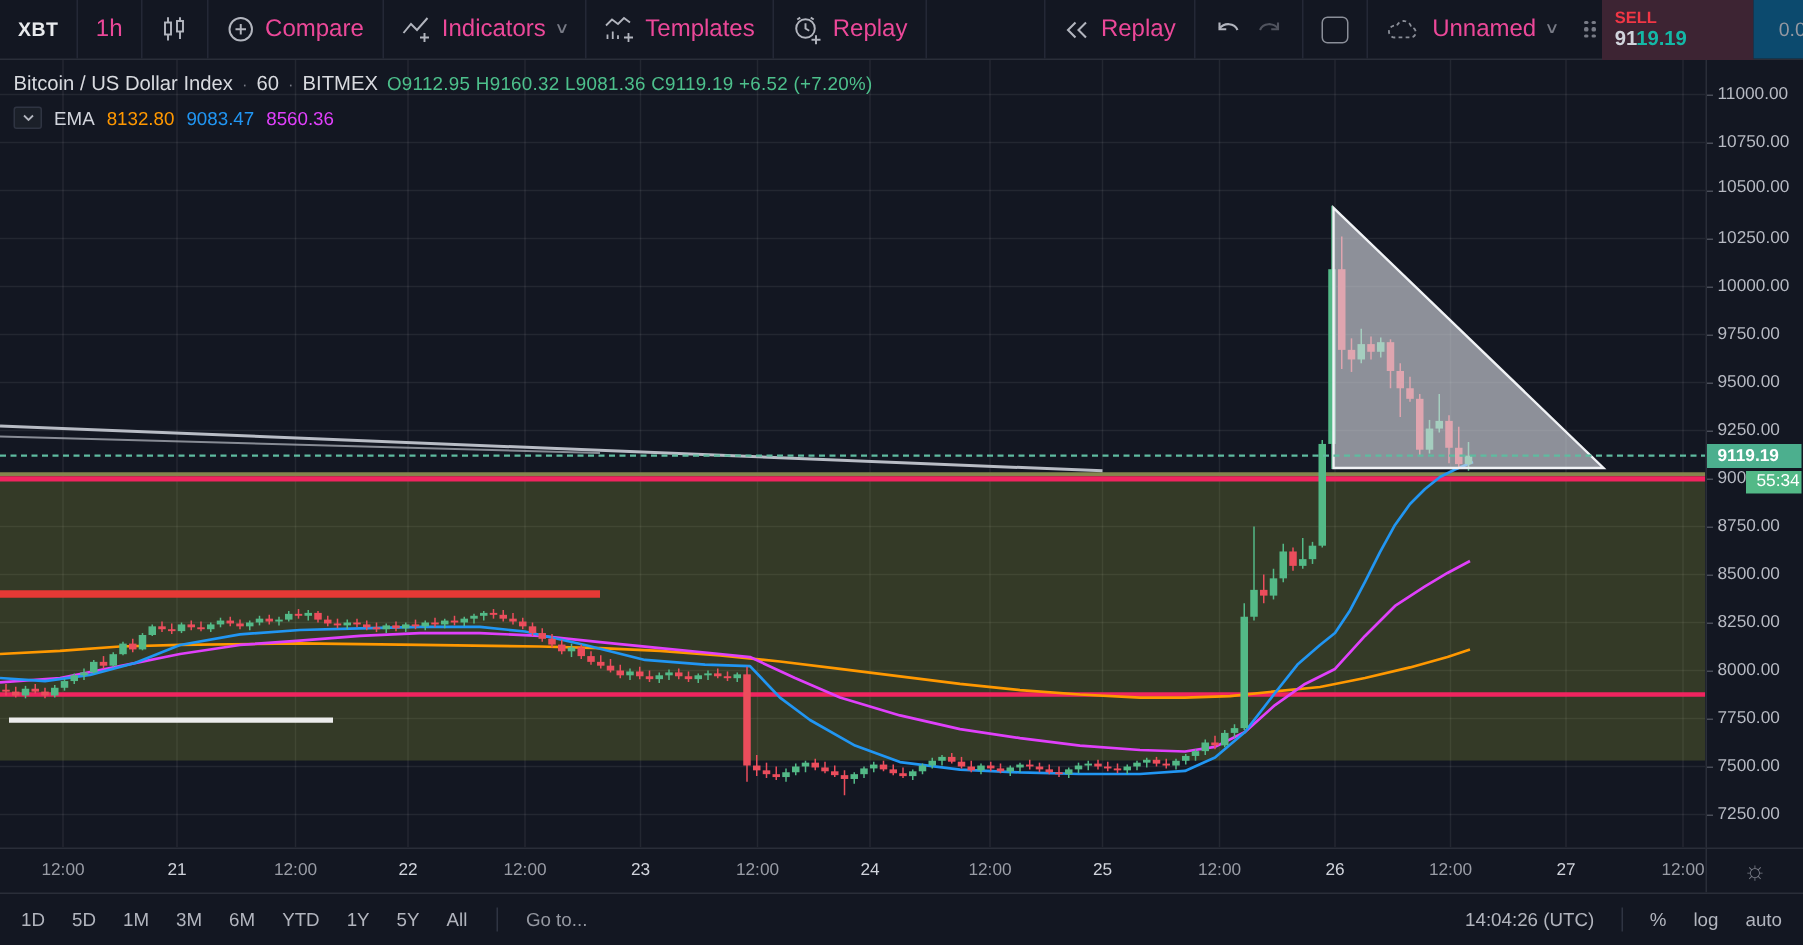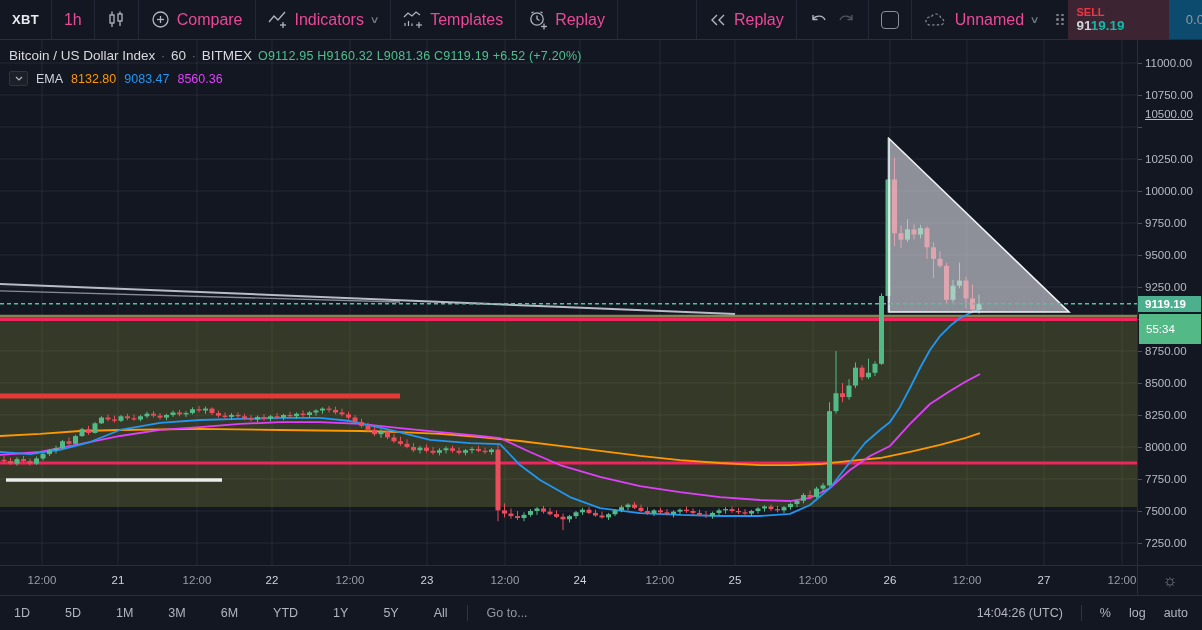--- a/index.html
+++ b/index.html
@@ -45,21 +45,21 @@
      display:flex; align-items:center; padding-left:7px; z-index:3; }
   .time-axis { position:absolute; top:525px; left:0; width:1137px; height:30px;
      border-top:1px solid #2a2e39; background:#131722; }
   .ta-label { position:absolute; top:8px; transform:translateX(-50%); font-size:11.5px; color:#9a9da6; }
   .ta-label.day { color:#d1d4dc; }
   .axis-corner { position:absolute; top:525px; left:1137px; width:65px; height:30px;
      border-top:1px solid #2a2e39; border-left:1px solid #2a2e39; display:flex; align-items:center; justify-content:center;
      color:#787b86; font-size:17px; }
   .bottombar { position:absolute; top:595px; left:0; width:1202px; height:35px; background:#131722;
      border-top:1px solid #2a2e39; display:flex; align-items:center; padding:0 14px; font-size:12.5px; }
-  .bb-left { display:flex; align-items:center; gap:35px; }
+  .bb-left { display:flex; align-items:center; gap:18px; }
   .bb-right { margin-left:auto; display:flex; align-items:center; gap:18px; }
   .bb-sep { width:1px; height:16px; background:#2f3442; }
   .rangebtn { color:#b2b5be; cursor:default; }
 </style>
 </head>
 <body>
 
 <div class="toolbar">
   <div class="tb-sec" style="width:89px;">
     <span class="tb-sym">XBT</span>
@@ -557,21 +557,21 @@
         <span style="color: rgb(224, 64, 251);">8560.36</span>
       </span>
   </div>
 
   <div class="price-axis" id="price-axis">
       <div class="pa-tick" style="top: 23px;"></div>
       <div class="pa-label" style="top: 23px;">11000.00</div>
       <div class="pa-tick" style="top: 55px;"></div>
       <div class="pa-label" style="top: 55px;">10750.00</div>
       <div class="pa-tick" style="top: 87px;"></div>
-      <div class="pa-label" style="top: 74px; text-decoration: underline;">10500.00</div>
+      <div class="pa-label" style="top: 85px;">10500.00</div>
       <div class="pa-tick" style="top: 119px;"></div>
       <div class="pa-label" style="top: 119px;">10250.00</div>
       <div class="pa-tick" style="top: 151px;"></div>
       <div class="pa-label" style="top: 151px;">10000.00</div>
       <div class="pa-tick" style="top: 183px;"></div>
       <div class="pa-label" style="top: 183px;">9750.00</div>
       <div class="pa-tick" style="top: 215px;"></div>
       <div class="pa-label" style="top: 215px;">9500.00</div>
       <div class="pa-tick" style="top: 247px;"></div>
       <div class="pa-label" style="top: 247px;">9250.00</div>
@@ -585,21 +585,21 @@
       <div class="pa-label" style="top: 375px;">8250.00</div>
       <div class="pa-tick" style="top: 407px;"></div>
       <div class="pa-label" style="top: 407px;">8000.00</div>
       <div class="pa-tick" style="top: 439px;"></div>
       <div class="pa-label" style="top: 439px;">7750.00</div>
       <div class="pa-tick" style="top: 471px;"></div>
       <div class="pa-label" style="top: 471px;">7500.00</div>
       <div class="pa-tick" style="top: 503px;"></div>
       <div class="pa-label" style="top: 503px;">7250.00</div>
       <div class="badge" style="top: 255.744px; left: 0px; right: 1px; height: 16px; background: rgb(76, 175, 142);">9119.19</div>
-      <div class="badge" style="top: 273.744px; left: 1px; right: 1px; height: 30px; background: rgb(83, 185, 135); font-weight: normal;">55:34</div>
+      <div class="badge" style="top: 273.744px; left: 26px; right: 1px; height: 15px; background: rgb(83, 185, 135); font-weight: normal;">55:34</div>
     </div>
   <div class="time-axis" id="time-axis">
       <div class="ta-label" style="left: 42px;">12:00</div>
       <div class="ta-label day" style="left: 118px;">21</div>
       <div class="ta-label" style="left: 197px;">12:00</div>
       <div class="ta-label day" style="left: 272px;">22</div>
       <div class="ta-label" style="left: 350px;">12:00</div>
       <div class="ta-label day" style="left: 427px;">23</div>
       <div class="ta-label" style="left: 505px;">12:00</div>
       <div class="ta-label day" style="left: 580px;">24</div>

